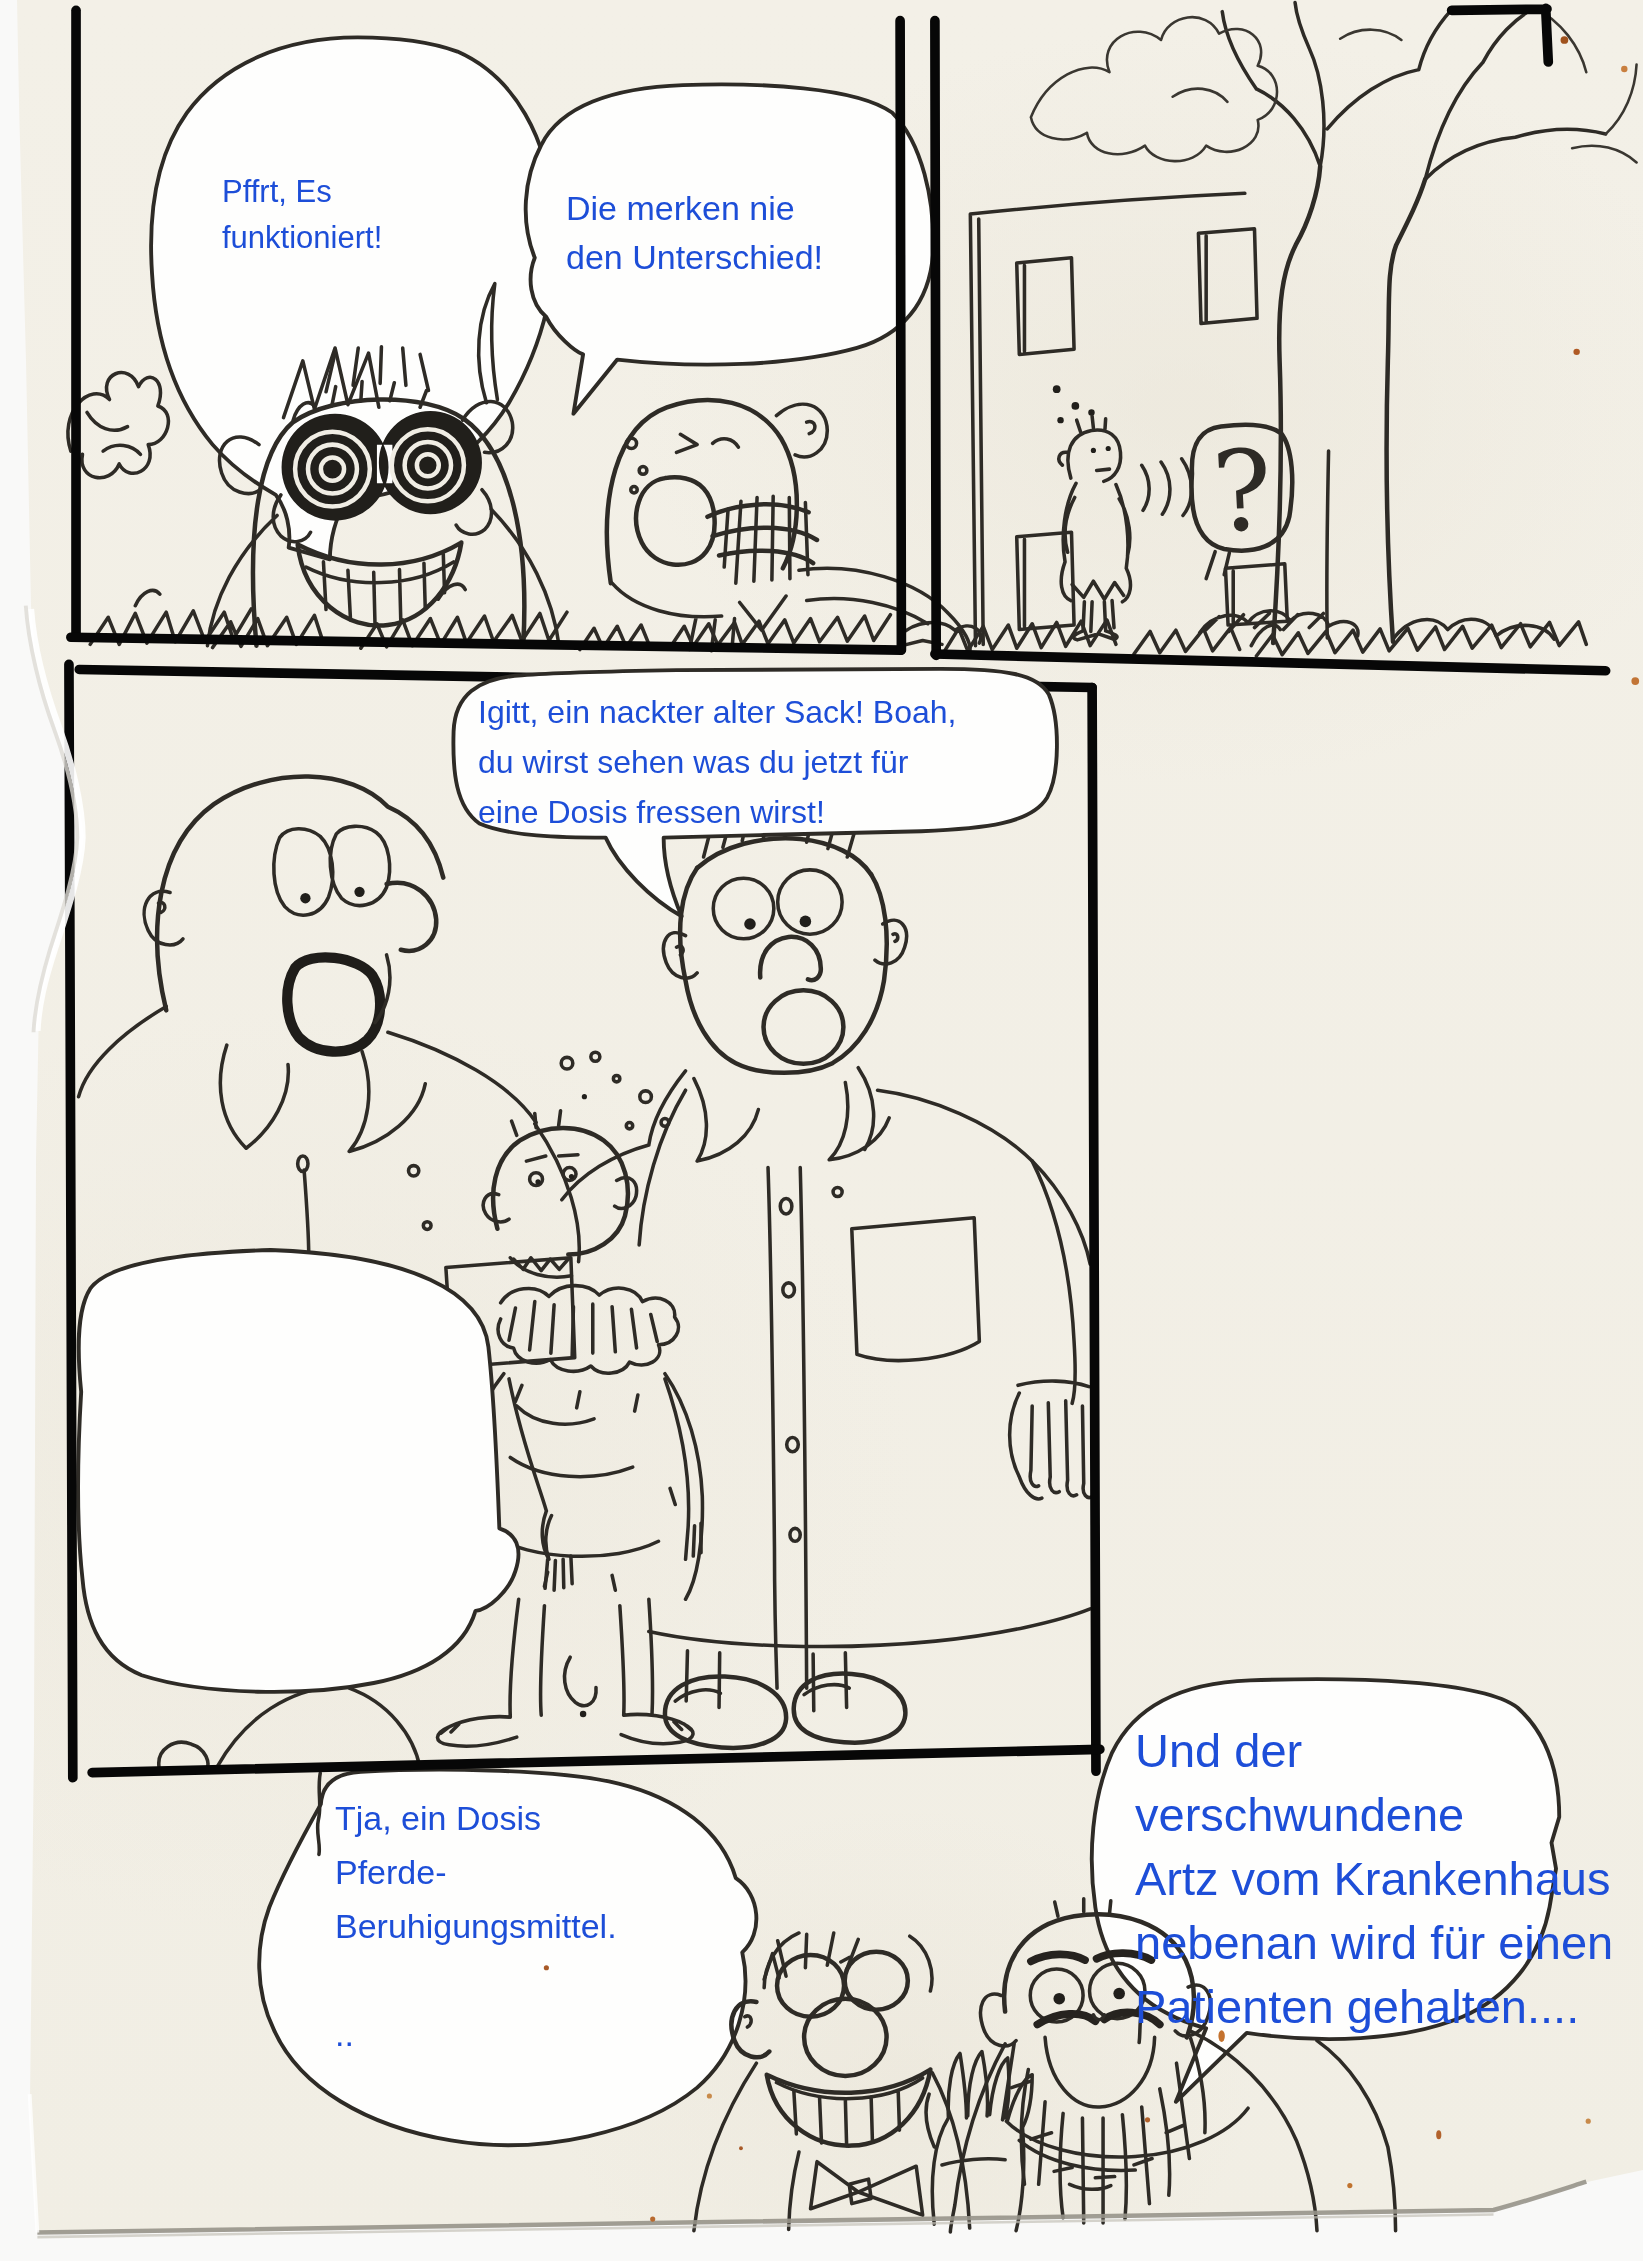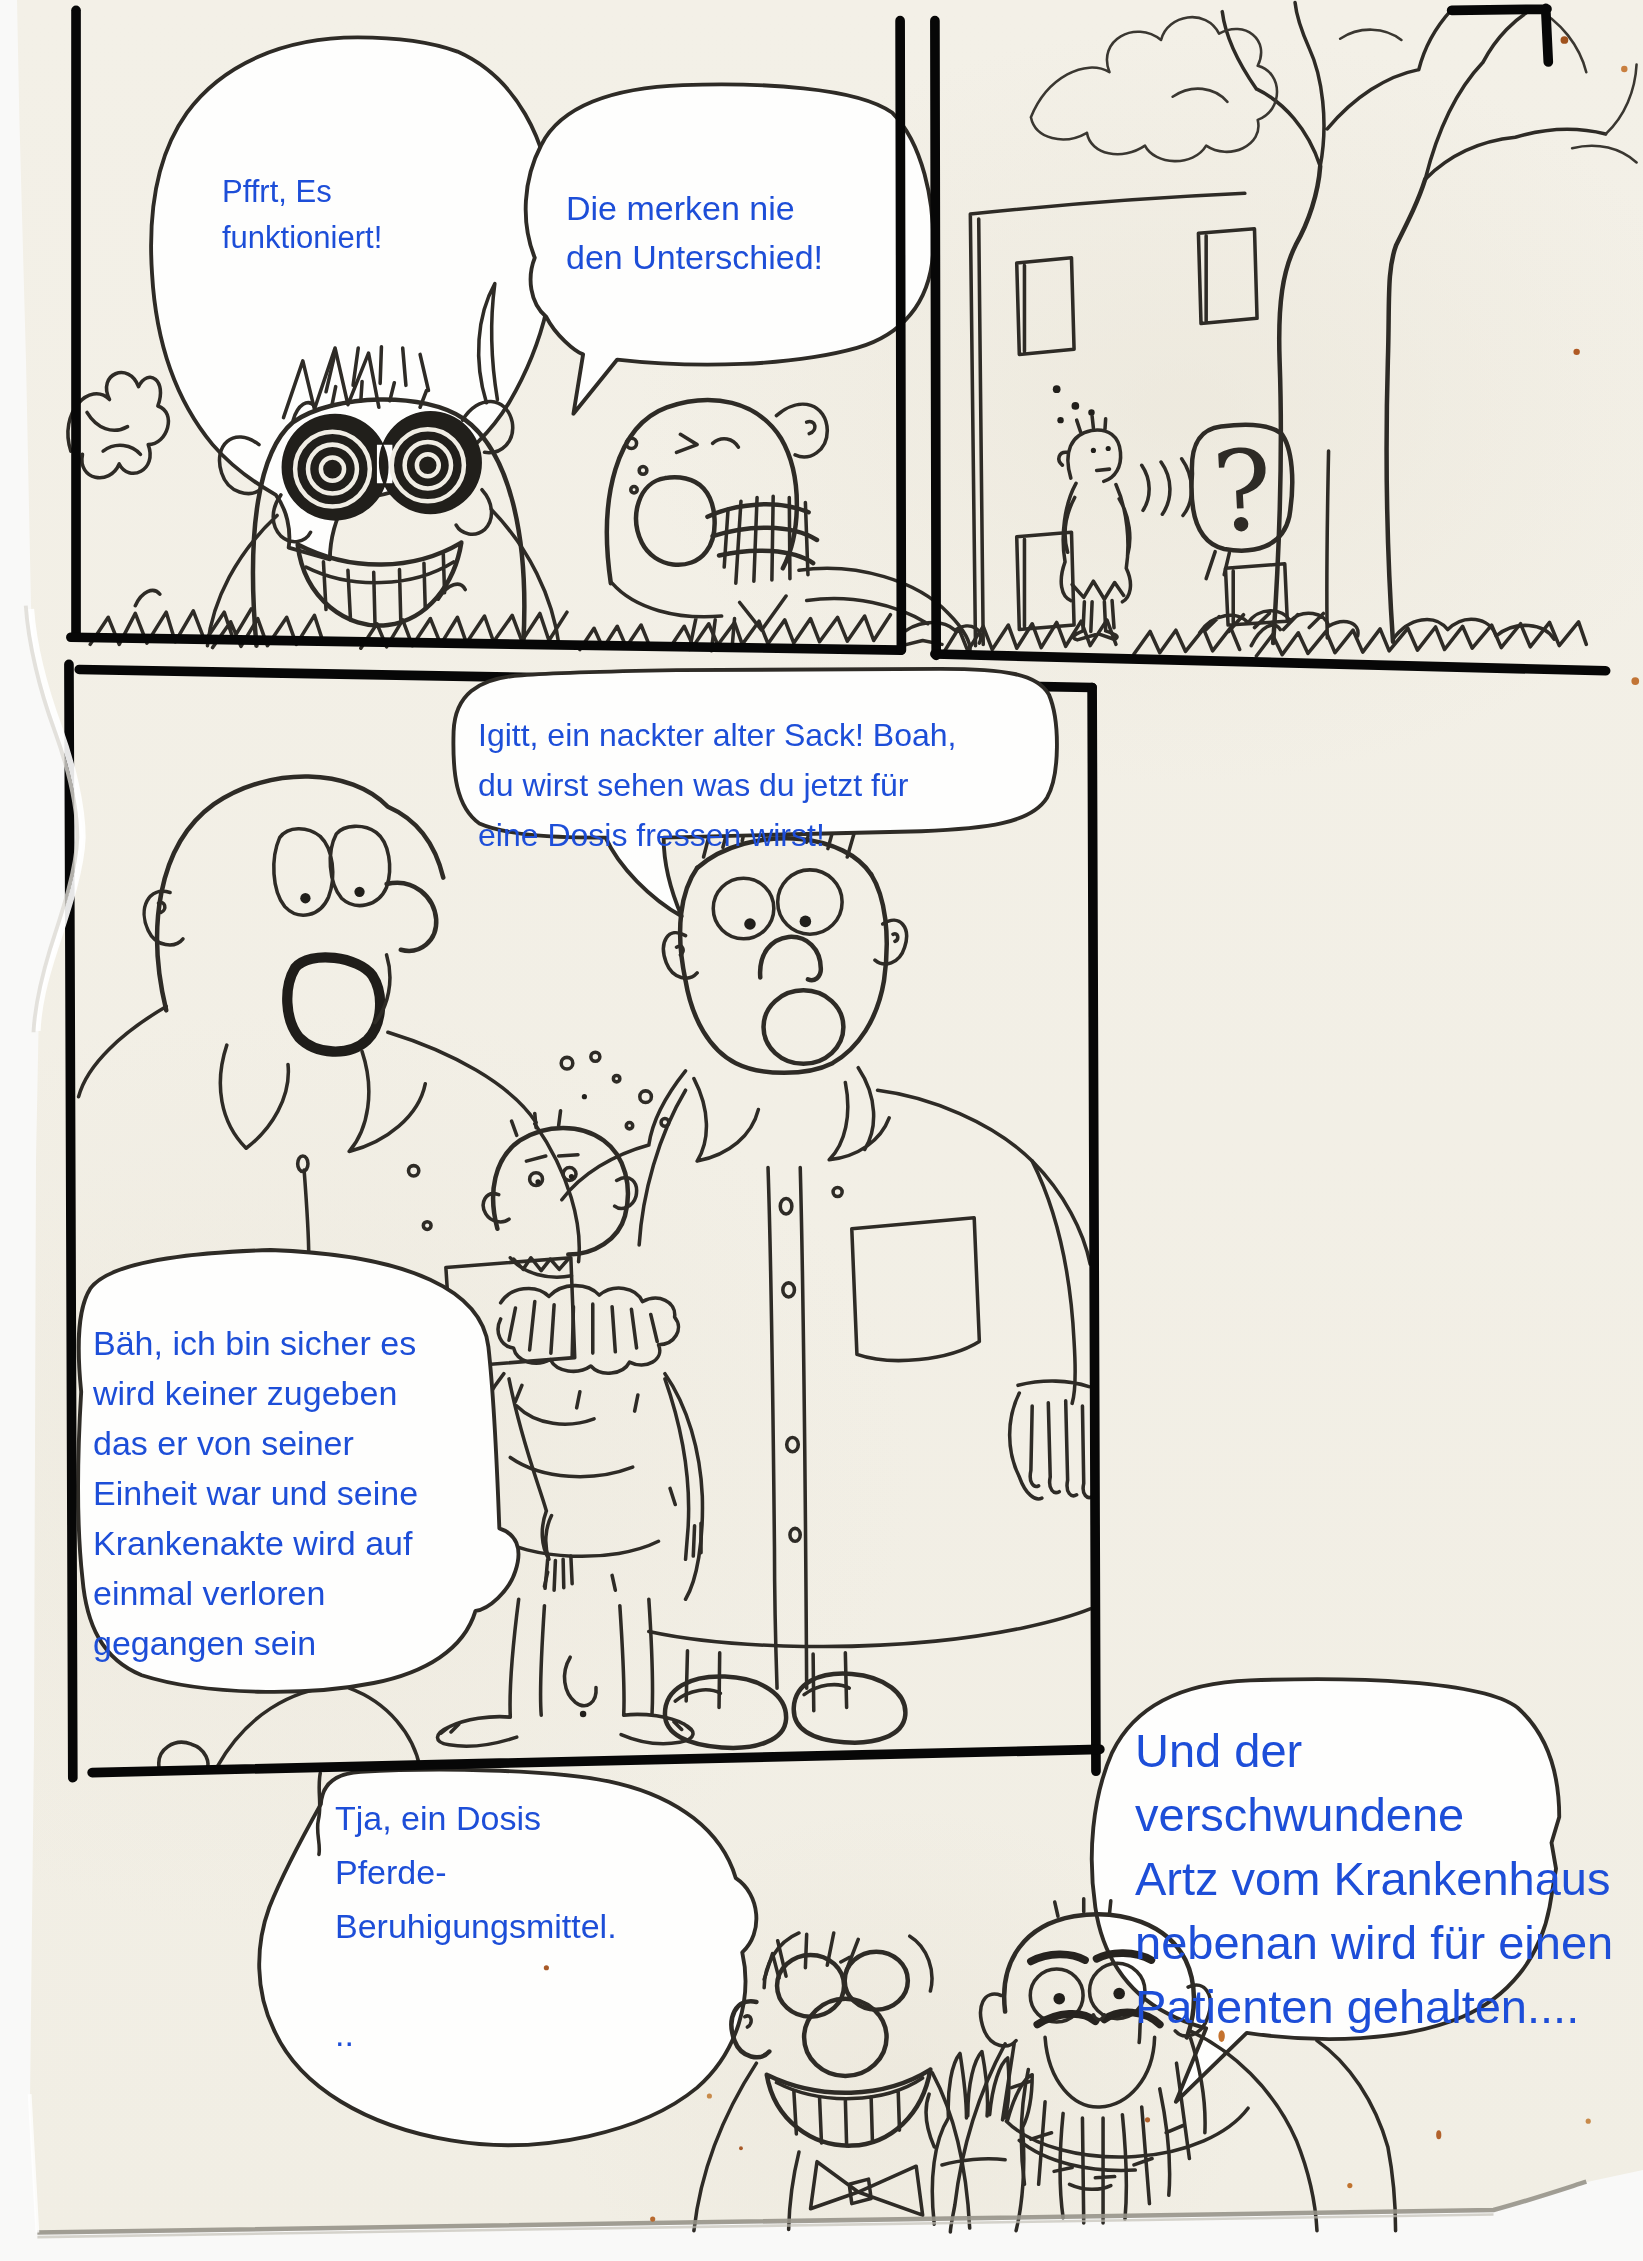--- a/index.html
+++ b/index.html
@@ -391,31 +391,24 @@
       <circle cx="2465" cy="3292" r="4" fill="#c88a4a"></circle>
     </g>
   </svg>
 
   <div class="speech" style="left:222px;top:169px;font-size:31px;line-height:46px;">Pffrt, Es
 funktioniert!</div>
 
   <div class="speech" style="left:566px;top:184px;font-size:34px;line-height:49px;">Die merken nie
 den Unterschied!</div>
 
-  <div class="speech" style="left:478px;top:687px;font-size:32px;line-height:50px;margin-top:23px;">Igitt, ein nackter alter Sack! Boah,
+  <div class="speech" style="left:478px;top:687px;font-size:32px;line-height:50px;">Igitt, ein nackter alter Sack! Boah,
 du wirst sehen was du jetzt für
 eine Dosis fressen wirst!</div>
 
-  <div class="speech" style="left:93px;top:1318px;font-size:34px;line-height:50px;">Bäh, ich bin sicher es
-wird keiner zugeben
-das er von seiner
-Einheit war und seine
-Krankenakte wird auf
-einmal verloren
-gegangen sein</div>
 
   <div class="speech" style="left:335px;top:1791px;font-size:34px;line-height:54px;">Tja, ein Dosis
 Pferde-
 Beruhigungsmittel.
 
 ..</div>
 
   <div class="speech" style="left:1135px;top:1719px;font-size:47px;line-height:64px;">Und der verschwundene
 Artz vom Krankenhaus
 nebenan wird für einen

